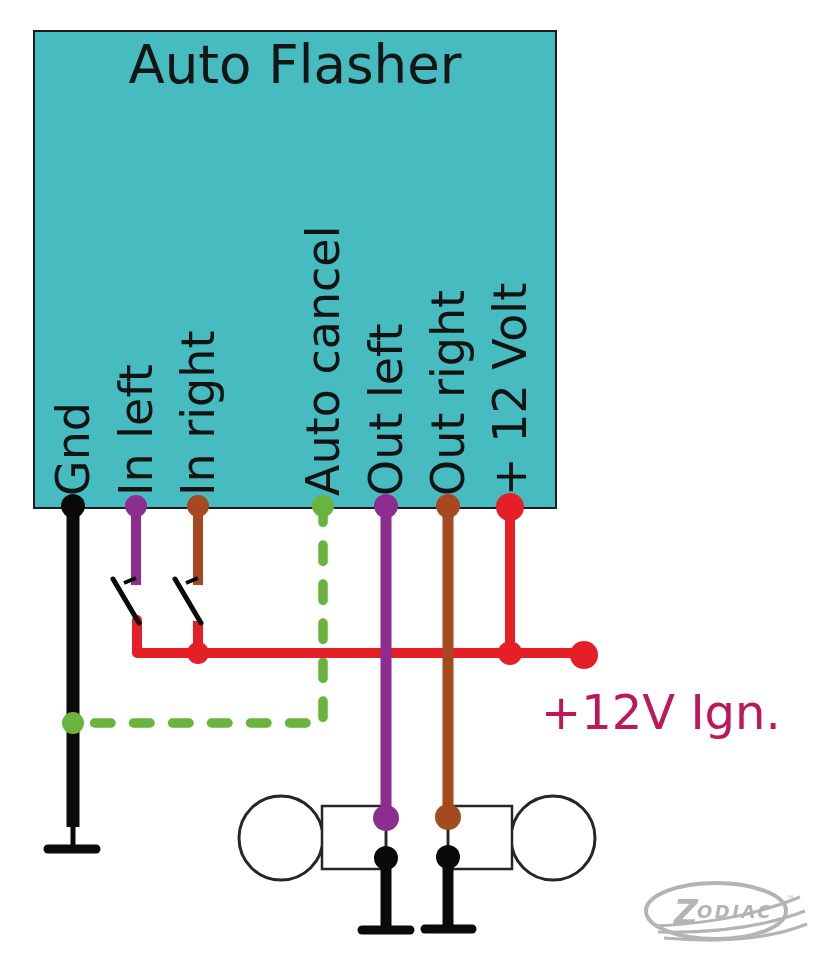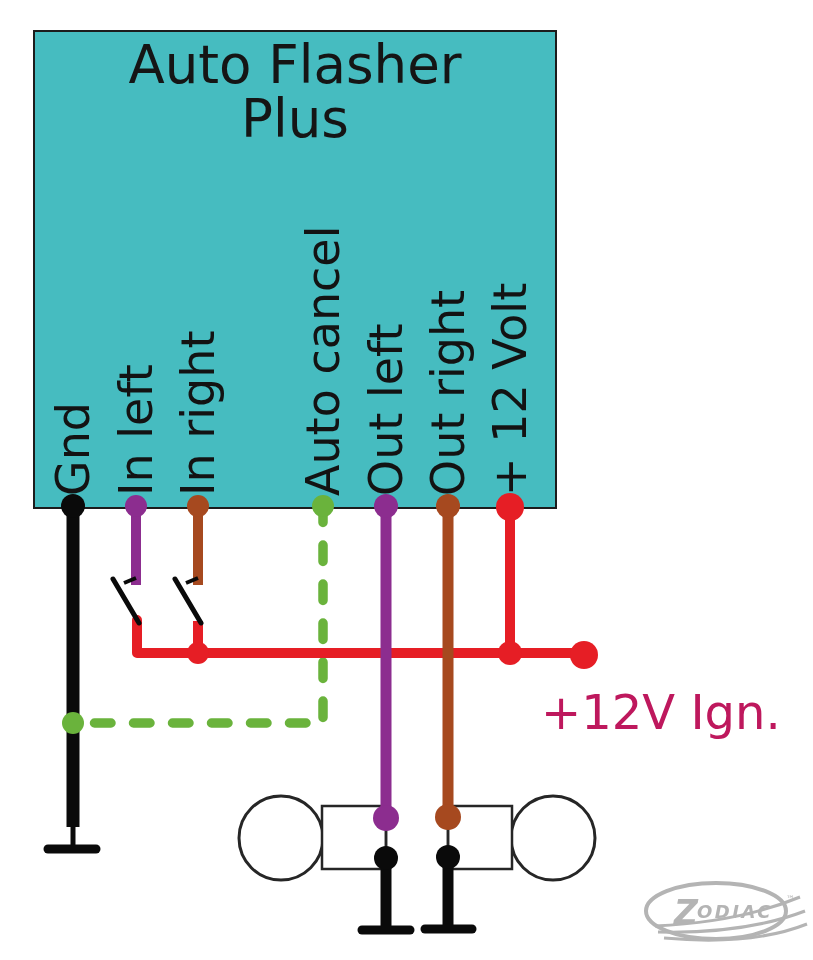--- a/index.html
+++ b/index.html
@@ -46,21 +46,20 @@
 </style>
 </head>
 <body>
 
 <div id="canvas">
 
   <div class="module-box"></div>
 
   <div class="module-title">
     <div>Auto Flasher</div>
-    <div>Plus</div>
   </div>
 
   <div class="pin-label lbl-gnd">Gnd</div>
   <div class="pin-label lbl-inleft">In left</div>
   <div class="pin-label lbl-inright">In right</div>
   <div class="pin-label lbl-autocancel">Auto cancel</div>
   <div class="pin-label lbl-outleft">Out left</div>
   <div class="pin-label lbl-outright">Out right</div>
   <div class="pin-label lbl-12v">+ 12 Volt</div>
 

